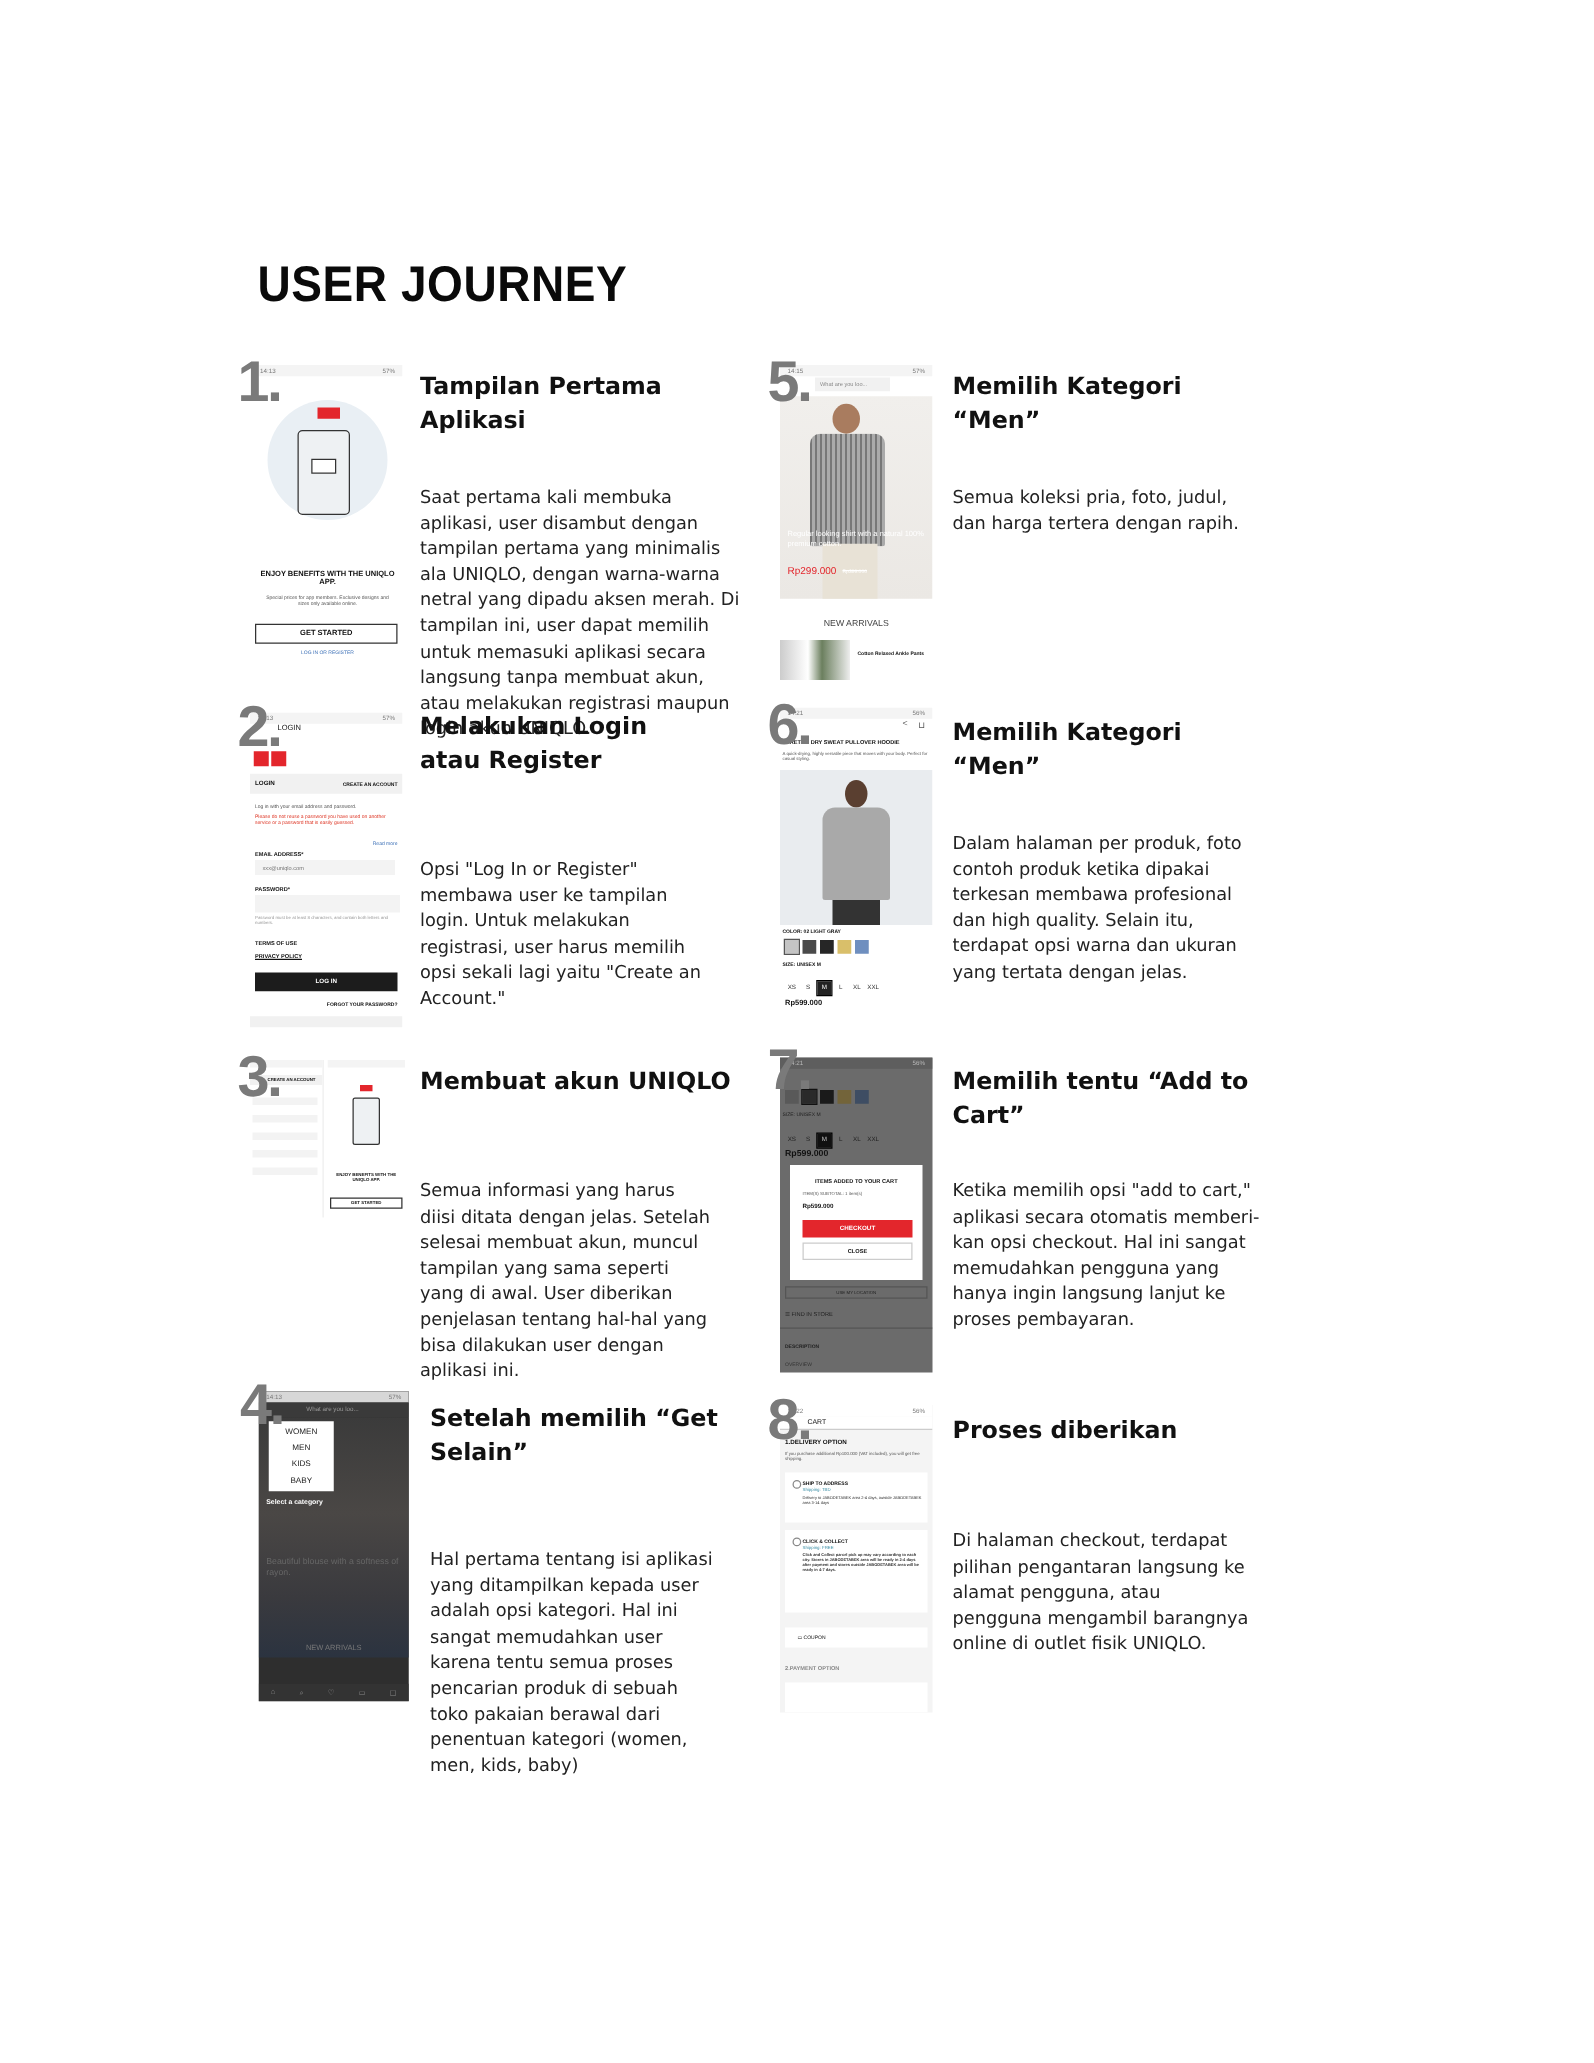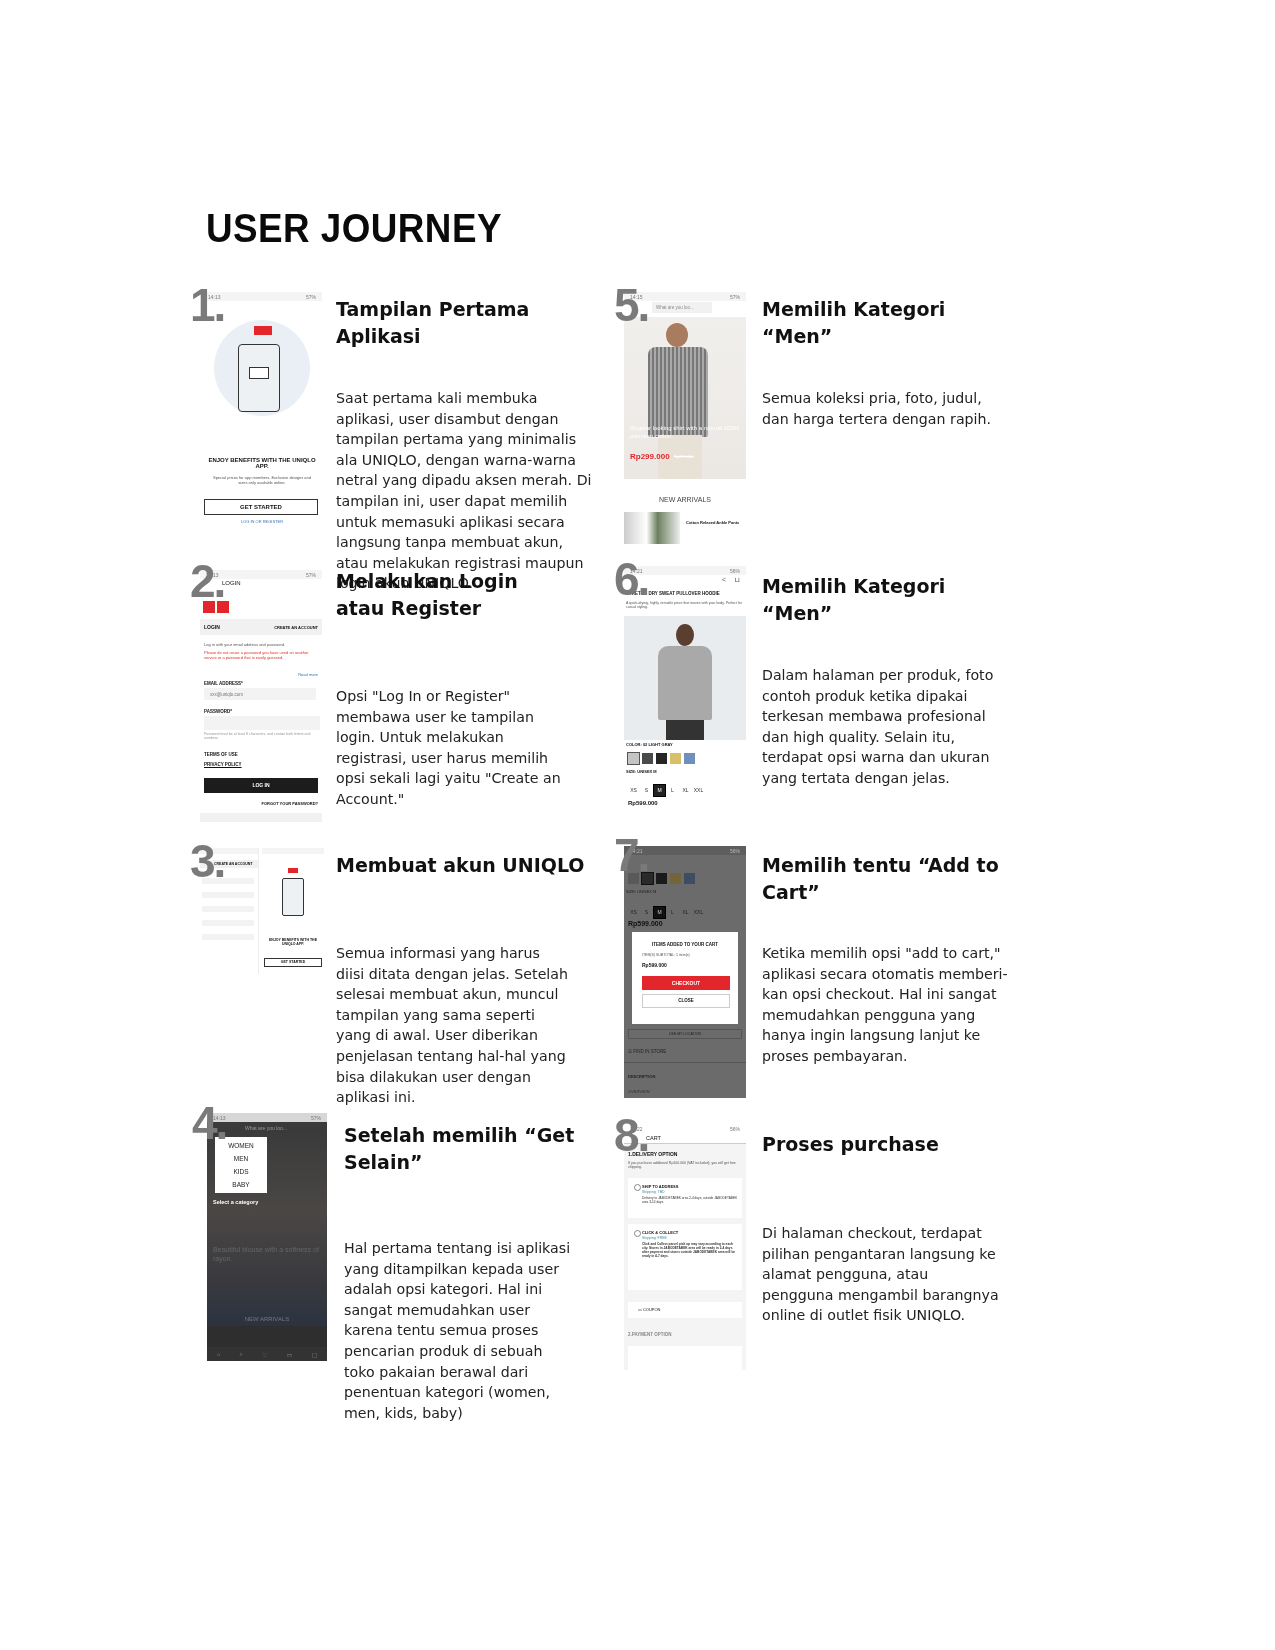--- a/index.html
+++ b/index.html
@@ -134,21 +134,21 @@
         <span>14:15</span>
         <span>57%</span>
       </div>
     <div style="position:absolute;left:28px;top:10px;width:60px;height:11px;background:#f1f1f1;font-size:4.5px;color:#888;line-height:11px;padding-left:4px;box-sizing:border-box;">What are you loo...</div>
     <div style="position:absolute;left:0;top:25px;width:122px;height:162px;background:linear-gradient(180deg,#f1efec 0%,#ebe8e4 100%);">
       <div style="position:absolute;left:42px;top:6px;width:22px;height:24px;border-radius:50%;background:#a97c5f;"></div>
       <div style="position:absolute;left:24px;top:30px;width:60px;height:90px;background:repeating-linear-gradient(90deg,#777 0 2px,#aaa 2px 4px),#888;border-radius:8px 8px 2px 2px;"></div>
       <div style="position:absolute;left:34px;top:118px;width:44px;height:44px;background:#e8e2d6;"></div>
     </div>
     <div style="position:absolute;left:6px;top:132px;width:112px;font-size:6px;color:#fff;line-height:8px;">Regular looking shirt with a natural 100% premium cotton.</div>
-    <div style="position:absolute;left:6px;top:160px;font-size:8px;font-weight:700;color:#e3262c;">Rp299.000</div>
+    <div style="position:absolute;left:6px;top:160px;font-size:8px;font-weight:400;color:#e3262c;">Rp299.000</div>
     <div style="position:absolute;left:50px;top:162px;font-size:4px;color:#fff;text-decoration:line-through;">Rp399.000</div>
     <div style="position:absolute;left:0;top:204px;width:122px;text-align:center;font-size:7px;color:#444;">NEW ARRIVALS</div>
     <div style="position:absolute;left:0;top:220px;width:56px;height:32px;background:linear-gradient(90deg,#ccc,#fff 40%,#6b7f5e 60%,#eee);"></div>
     <div style="position:absolute;left:62px;top:228px;width:58px;font-size:4px;font-weight:700;">Cotton Relaxed Ankle Pants</div>
   </div>
   <div class="heading" style="left:762px;top:296px;width:260px;">Memilih Kategori “Men”</div>
   <div class="desc" style="left:762px;top:340px;width:245px;">Semua koleksi pria, foto, judul, dan harga tertera dengan rapih.</div>
 </div>
 
 <div>
@@ -232,15 +232,15 @@
     <div style="position:absolute;left:4px;top:100px;width:114px;height:66px;background:#fff;">
       <span style="position:absolute;left:6px;top:6px;width:5px;height:5px;border:1px solid #888;border-radius:50%;"></span>
       <div style="position:absolute;left:14px;top:6px;font-size:4px;font-weight:700;">CLICK &amp; COLLECT</div>
       <div style="position:absolute;left:14px;top:12px;font-size:3.5px;color:#3b8fa6;">Shipping: FREE</div>
       <div style="position:absolute;left:14px;top:18px;width:96px;font-size:3.2px;color:#333;font-weight:700;">Click and Collect parcel pick up may vary according to each city. Stores in JABODETABEK area will be ready in 2-4 days after payment and stores outside JABODETABEK area will be ready in 4-7 days.</div>
     </div>
     <div style="position:absolute;left:4px;top:178px;width:114px;height:16px;background:#fff;font-size:4px;padding-left:10px;box-sizing:border-box;line-height:16px;"><span>▭ </span><span>COUPON</span></div>
     <div style="position:absolute;left:4px;top:208px;font-size:4.5px;font-weight:700;color:#888;">2.PAYMENT OPTION</div>
     <div style="position:absolute;left:4px;top:222px;width:114px;height:24px;background:#fff;"></div>
   </div>
-  <div class="heading" style="left:762px;top:1131px;width:260px;">Proses purchase</div>
+  <div class="heading" style="left:762px;top:1131px;width:260px;">Proses diberikan</div>
   <div class="desc" style="left:762px;top:1175px;width:240px;">Di halaman checkout, terdapat pilihan pengantaran langsung ke alamat pengguna, atau pengguna mengambil barangnya online di outlet fisik UNIQLO.</div>
 </div>
 
 </body></html>

